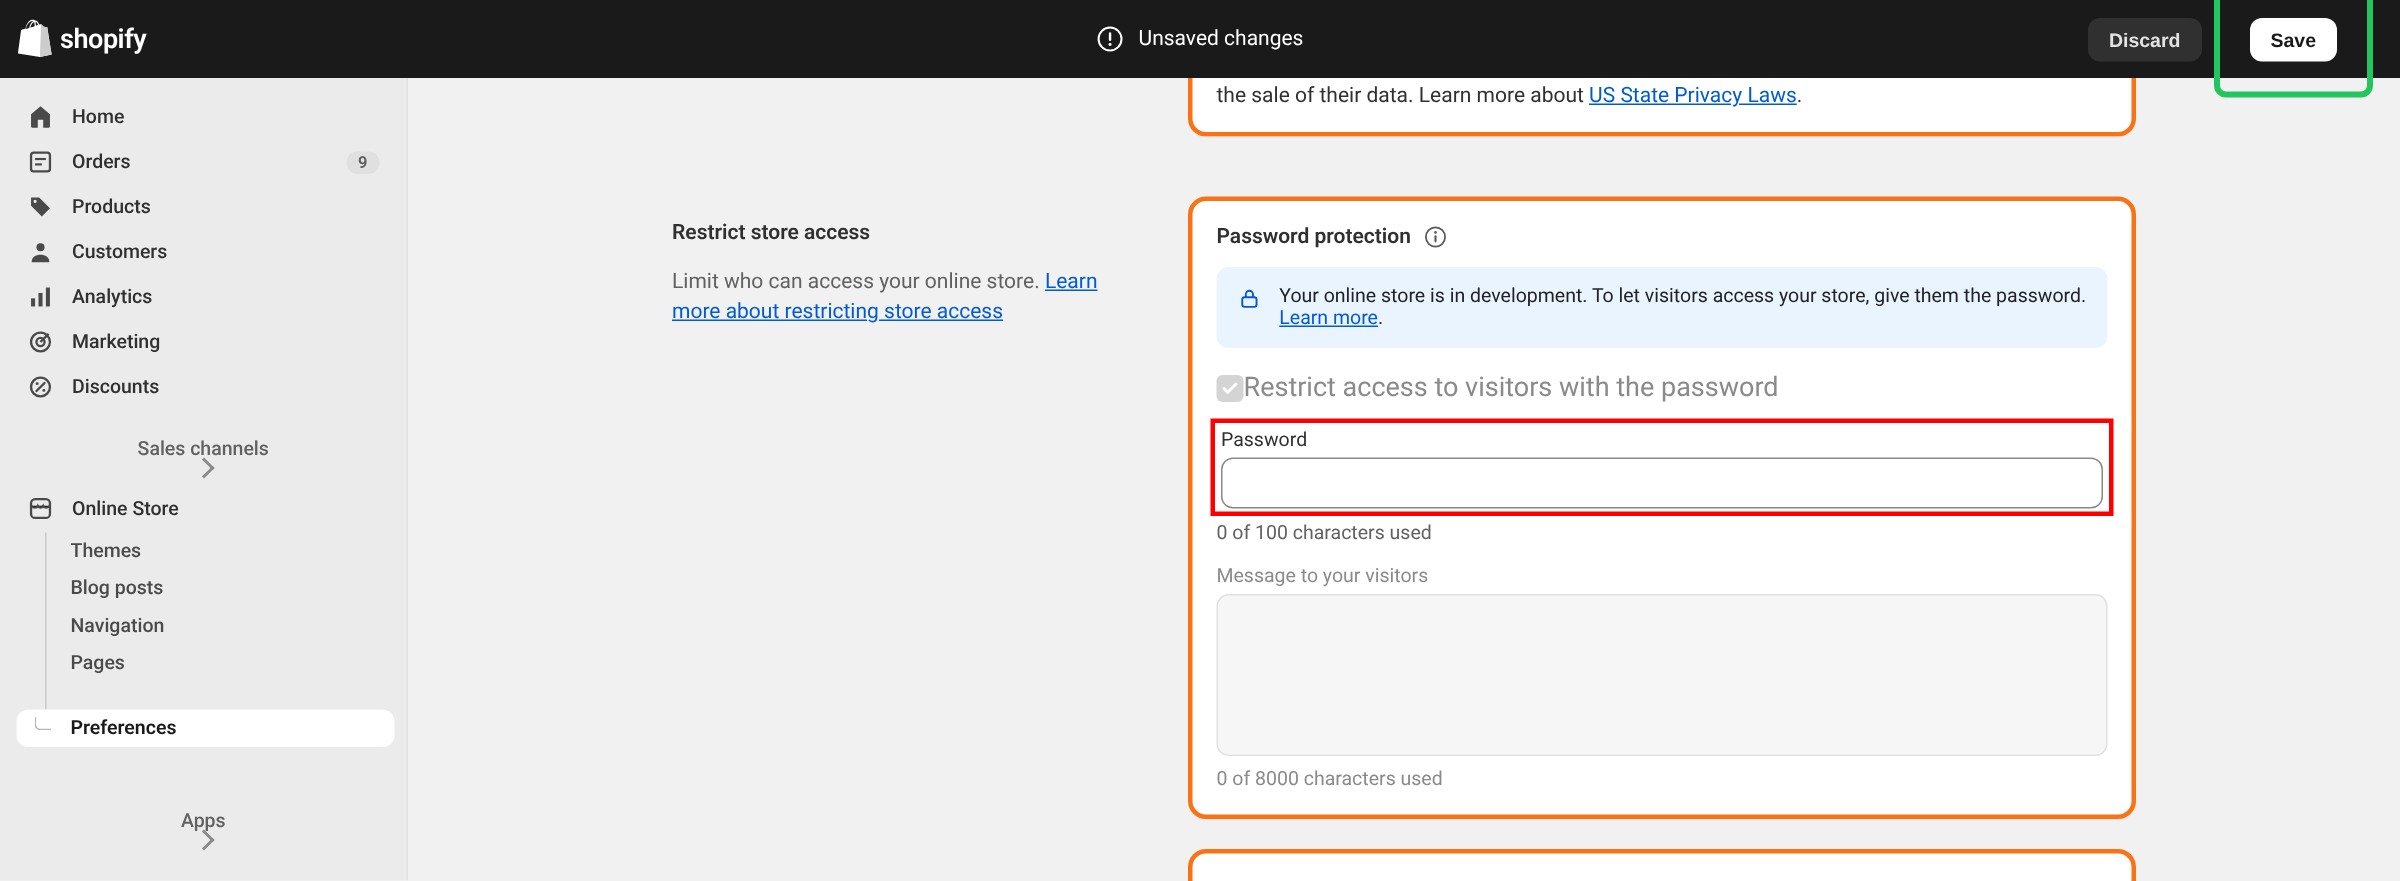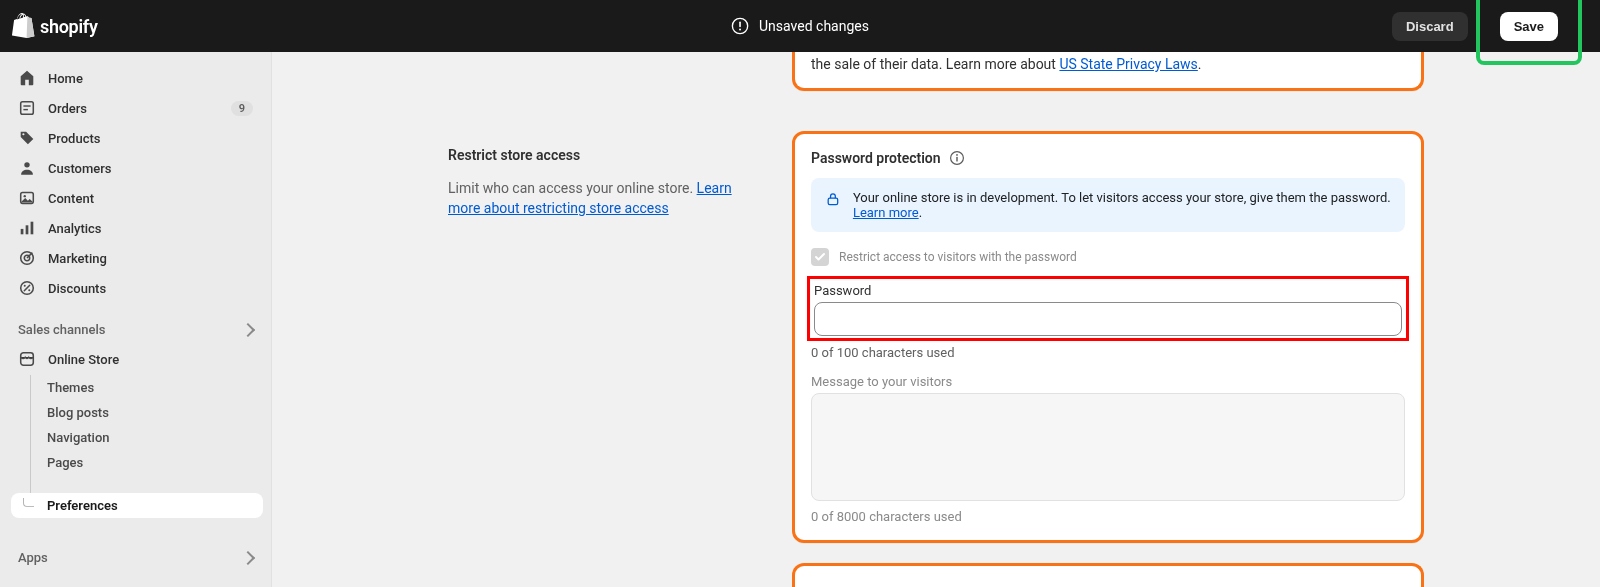--- a/index.html
+++ b/index.html
@@ -115,20 +115,21 @@
     }
     .nav-section-title {
       display: flex;
       align-items: center;
       justify-content: space-between;
       padding: 6px 10px;
       color: #616161;
       font-size: 13px;
       font-weight: 500;
       margin-top: 12px;
+      flex-direction: column;
     }
     .subnav {
       margin-left: 22px;
       border-left: 1px solid #c9c9c9;
       display: flex;
       flex-direction: column;
       gap: 0px;
       position: relative;
     }
     .sub-item {
@@ -242,24 +243,23 @@
       gap: 12px;
       font-size: 13px;
       color: #202223;
       margin-bottom: 16px;
     }
     .info-banner a { color: #005bd3; text-decoration: underline; }
 
     .checkbox-row {
       display: flex;
       align-items: center;
-      gap: 10px;
       margin-bottom: 14px;
       color: #8a8a8a;
-      font-size: 12px;
+      font-size: 18px;
     }
     .checkbox-disabled {
       width: 18px;
       height: 18px;
       background: #d4d4d4;
       border-radius: 4px;
       display: flex;
       align-items: center;
       justify-content: center;
       flex-shrink: 0;
@@ -372,28 +372,20 @@
           <path fill="#4a4a4a" d="M3 3h6l8 8-6 6-8-8V3zm3 4a1.2 1.2 0 100-2.4 1.2 1.2 0 000 2.4z"></path>
         </svg>
       <span>Products</span>
     </div>
     <div class="nav-item">
       <svg width="18" height="18" viewBox="0 0 20 20">
           <circle cx="10" cy="6.5" r="3" fill="#4a4a4a"></circle>
           <path fill="#4a4a4a" d="M3.5 17c0-3 2.9-5 6.5-5s6.5 2 6.5 5v.5h-13V17z"></path>
         </svg>
       <span>Customers</span>
-    </div>
-    <div class="nav-item">
-      <svg width="18" height="18" viewBox="0 0 20 20">
-          <rect x="3" y="4" width="14" height="12" rx="2" fill="none" stroke="#4a4a4a" stroke-width="1.7"></rect>
-          <circle cx="7.5" cy="8" r="1.3" fill="#4a4a4a"></circle>
-          <path fill="#4a4a4a" d="M4 14l4-4 3 3 2-2 3 3v1H4v-1z"></path>
-        </svg>
-      <span>Content</span>
     </div>
     <div class="nav-item">
       <svg width="18" height="18" viewBox="0 0 20 20">
           <rect x="3" y="11" width="3" height="6" fill="#4a4a4a"></rect>
           <rect x="8.5" y="7" width="3" height="10" fill="#4a4a4a"></rect>
           <rect x="14" y="3" width="3" height="14" fill="#4a4a4a"></rect>
         </svg>
       <span>Analytics</span>
     </div>
     <div class="nav-item">

